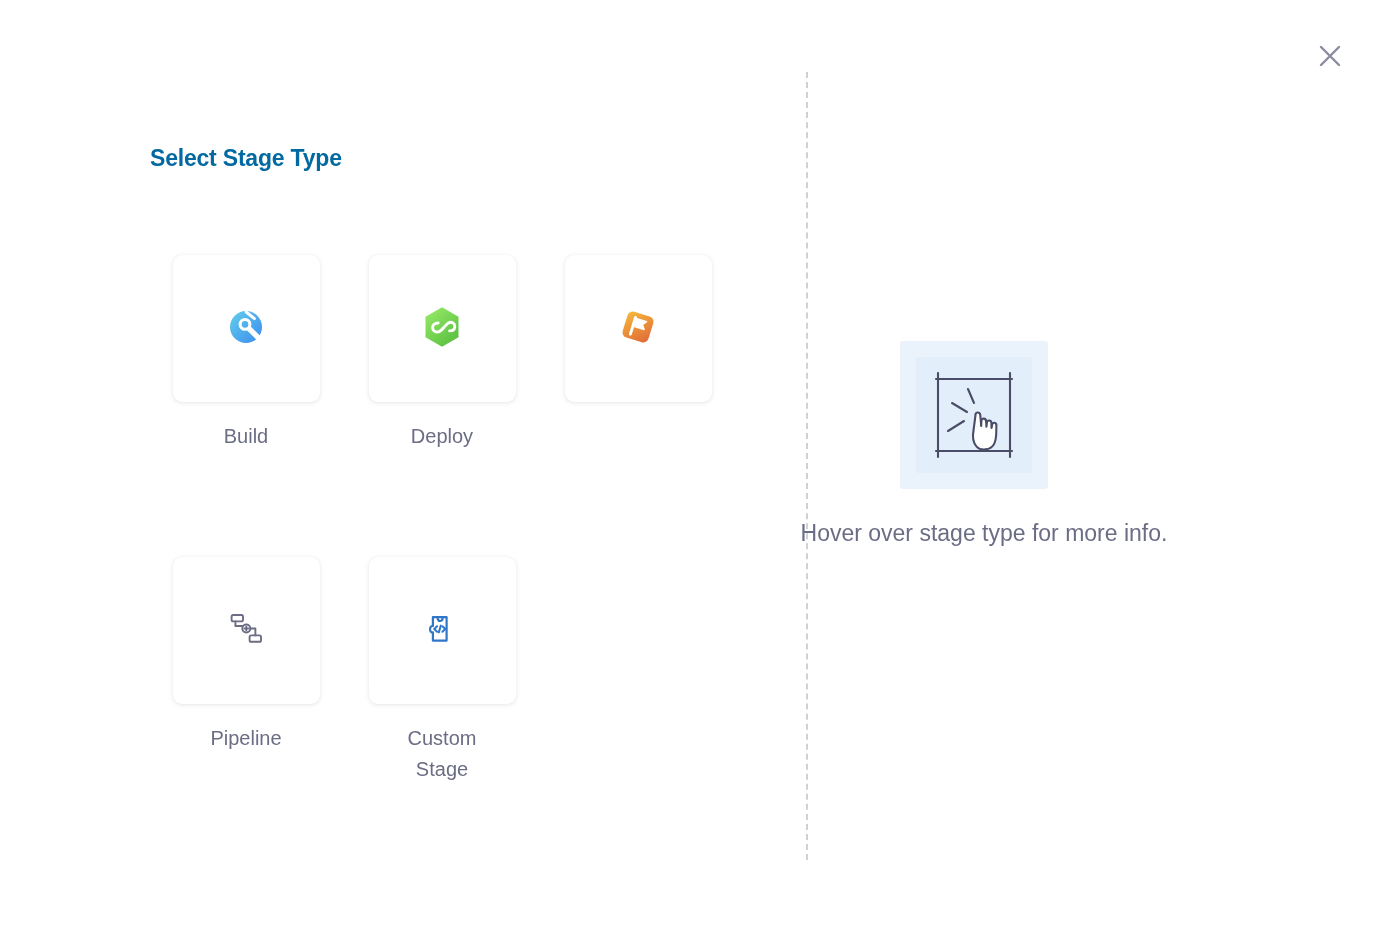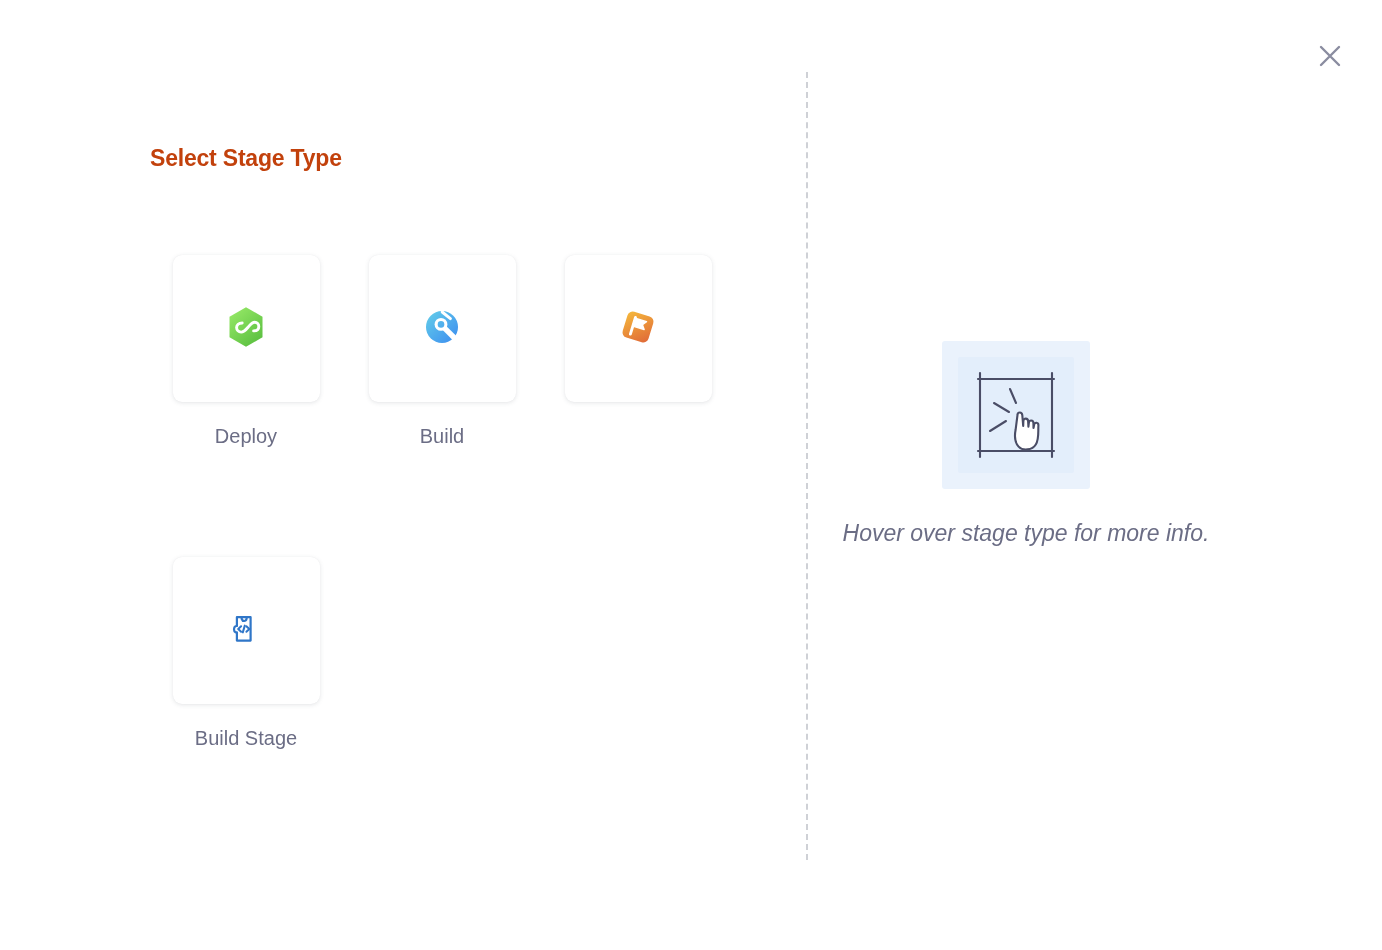--- a/index.html
+++ b/index.html
@@ -48,21 +48,21 @@
     top: 0;
     width: 806px;
     height: 950px;
   }
   .panel-title {
     position: absolute;
     left: 150px;
     top: 145px;
     font-size: 23px;
     font-weight: bold;
-    color: #c2410c;
+    color: #0369a1;
     letter-spacing: -0.2px;
     margin: 0;
     text-align: right;
   }
 
   .grid {
     position: absolute;
     left: 148px;
     top: 255px;
     display: grid;
@@ -92,25 +92,24 @@
     text-align: center;
     font-size: 20px;
     line-height: 31px;
     color: #6b6d85;
     font-weight: 400;
   }
 
   
   .right-pane {
     position: absolute;
-    left: 806px;
+    left: 764px;
     top: 0;
     width: 576px;
     height: 718px;
-    font-style: italic;
   }
   .hint-illustration {
     position: absolute;
     left: 136px;
     top: 341px;
     width: 148px;
     height: 148px;
     background: #eaf2fc;
     border-radius: 3px;
     display: flex;
@@ -152,38 +151,20 @@
   </span>
 </div>
 
 <div class="divider"></div>
 
 <div class="left-pane">
 
   <h1 class="panel-title">Select Stage Type</h1>
 
   <div class="grid">
-
-    <div class="tile">
-      <div class="tile-card">
-        <span>
-          <svg width="48" height="48" viewBox="0 0 48 48" fill="none" aria-hidden="true">
-            <defs>
-              <linearGradient id="gDeploy" x1="8" y1="6" x2="40" y2="42" gradientUnits="userSpaceOnUse">
-                <stop offset="0" stop-color="#98ea68"></stop>
-                <stop offset="1" stop-color="#56bc3d"></stop>
-              </linearGradient>
-            </defs>
-            <path d="M24 4.2 L40.5 13.8 L40.5 34.2 L24 43.8 L7.5 34.2 L7.5 13.8 Z" fill="url(#gDeploy)" stroke="none" stroke-linejoin="round"></path>
-            <path d="M20.2 20.0 C16.6 20.0 14.6 22.0 14.6 24.6 C14.6 27.2 16.6 29.1 19.1 29.1 C22.2 29.1 24.0 26.8 26.2 24.1 C28.3 21.5 30.0 19.3 32.8 19.3 C35.1 19.3 36.8 21.1 36.8 23.5 C36.8 26.0 34.9 27.9 31.6 27.9" stroke="#ffffff" stroke-width="2.9" stroke-linecap="round" fill="none"></path>
-          </svg>
-        </span>
-      </div>
-      <div class="tile-label">Deploy</div>
-    </div>
 
     <div class="tile">
       <div class="tile-card">
         <span>
           <svg width="46" height="46" viewBox="0 0 46 46" fill="none" aria-hidden="true">
             <defs>
               <linearGradient id="gBuild" x1="7" y1="7" x2="39" y2="39" gradientUnits="userSpaceOnUse">
                 <stop offset="0" stop-color="#64cfe9"></stop>
                 <stop offset="1" stop-color="#3b8bf0"></stop>
               </linearGradient>
@@ -198,55 +179,90 @@
             <circle cx="22.0" cy="20.4" r="3.3" fill="url(#gBuild)"></circle>
           </svg>
         </span>
       </div>
       <div class="tile-label">Build</div>
     </div>
 
     <div class="tile">
       <div class="tile-card">
         <span>
+          <svg width="48" height="48" viewBox="0 0 48 48" fill="none" aria-hidden="true">
+            <defs>
+              <linearGradient id="gDeploy" x1="8" y1="6" x2="40" y2="42" gradientUnits="userSpaceOnUse">
+                <stop offset="0" stop-color="#98ea68"></stop>
+                <stop offset="1" stop-color="#56bc3d"></stop>
+              </linearGradient>
+            </defs>
+            <path d="M24 4.2 L40.5 13.8 L40.5 34.2 L24 43.8 L7.5 34.2 L7.5 13.8 Z" fill="url(#gDeploy)" stroke="none" stroke-linejoin="round"></path>
+            <path d="M20.2 20.0 C16.6 20.0 14.6 22.0 14.6 24.6 C14.6 27.2 16.6 29.1 19.1 29.1 C22.2 29.1 24.0 26.8 26.2 24.1 C28.3 21.5 30.0 19.3 32.8 19.3 C35.1 19.3 36.8 21.1 36.8 23.5 C36.8 26.0 34.9 27.9 31.6 27.9" stroke="#ffffff" stroke-width="2.9" stroke-linecap="round" fill="none"></path>
+          </svg>
+        </span>
+      </div>
+      <div class="tile-label">Deploy</div>
+    </div>
+
+    <div class="tile">
+      <div class="tile-card">
+        <span>
           <svg width="46" height="46" viewBox="0 0 46 46" fill="none" aria-hidden="true">
             <defs>
               <linearGradient id="gFlag" x1="10" y1="8" x2="36" y2="38" gradientUnits="userSpaceOnUse">
                 <stop offset="0" stop-color="#f6bc3c"></stop>
                 <stop offset="1" stop-color="#df6538"></stop>
               </linearGradient>
             </defs>
             <g transform="rotate(17 23 23)">
               <rect x="9.5" y="9.5" width="27" height="27" rx="5.5" fill="url(#gFlag)"></rect>
             </g>
             <g transform="rotate(17 23 23)">
               <path d="M17.8 14.6 L17.8 32.0" stroke="#ffffff" stroke-width="2.9" stroke-linecap="round"></path>
               <path d="M17.8 15.4 L29.6 15.4 L26.6 19.6 L29.6 23.6 L17.8 23.6 Z" fill="#ffffff" stroke="#ffffff" stroke-width="1.4" stroke-linejoin="round"></path>
             </g>
           </svg>
         </span>
       </div>
     </div>
 
 
+    <div class="tile">
+      <div class="tile-card">
+        <span>
+          <svg width="46" height="46" viewBox="0 0 46 46" fill="none" aria-hidden="true">
+            <g stroke="#6b6d85" stroke-width="1.9" fill="none" stroke-linejoin="round" stroke-linecap="round">
+              <rect x="8.6" y="9.0" width="11.4" height="6.4" rx="1.6"></rect>
+              <rect x="26.6" y="29.4" width="11.4" height="6.4" rx="1.6"></rect>
+              <circle cx="23.3" cy="22.5" r="4.0"></circle>
+              <path d="M12.4 15.4 L12.4 20.0 L19.3 20.0"></path>
+              <path d="M27.3 22.5 L32.4 22.5 L32.4 29.4"></path>
+              <path d="M23.3 20.6 L23.3 24.4 M21.4 22.5 L25.2 22.5"></path>
+            </g>
+          </svg>
+        </span>
+      </div>
+      <div class="tile-label">Pipeline</div>
+    </div>
 
     <div class="tile">
       <div class="tile-card">
         <span>
           <svg width="46" height="46" viewBox="0 0 46 46" fill="none" aria-hidden="true">
             <path d="M18.6 11.2 L27.6 11.2 L27.6 34.6 L13.9 34.6 L13.9 26.4
                      C13.9 26.4 11.0 26.8 11.0 23.2 C11.0 19.6 13.9 20.0 13.9 20.0
                      L13.9 11.2 L18.6 11.2 C18.6 11.2 18.2 15.0 21.2 15.0 C24.2 15.0 23.6 11.2 23.6 11.2" stroke="#2f76c8" stroke-width="2.2" fill="none" stroke-linejoin="round" stroke-linecap="round"></path>
             <path d="M18.1 20.2 L15.2 23.0 L18.1 25.8" stroke="#2f76c8" stroke-width="2.0" fill="none" stroke-linecap="round" stroke-linejoin="round"></path>
             <path d="M23.4 20.2 L26.3 23.0 L23.4 25.8" stroke="#2f76c8" stroke-width="2.0" fill="none" stroke-linecap="round" stroke-linejoin="round"></path>
             <path d="M21.8 19.6 L19.8 26.4" stroke="#2f76c8" stroke-width="2.0" stroke-linecap="round"></path>
           </svg>
         </span>
       </div>
-      <div class="tile-label">Build Stage</div>
+      <div class="tile-label">Custom Stage</div>
     </div>
 
   </div>
 </div>
 
 <div class="right-pane">
 
   <div class="hint-illustration">
     <div class="inner-plate"></div>
     <svg width="104" height="104" viewBox="0 0 104 104" fill="none" aria-hidden="true">

